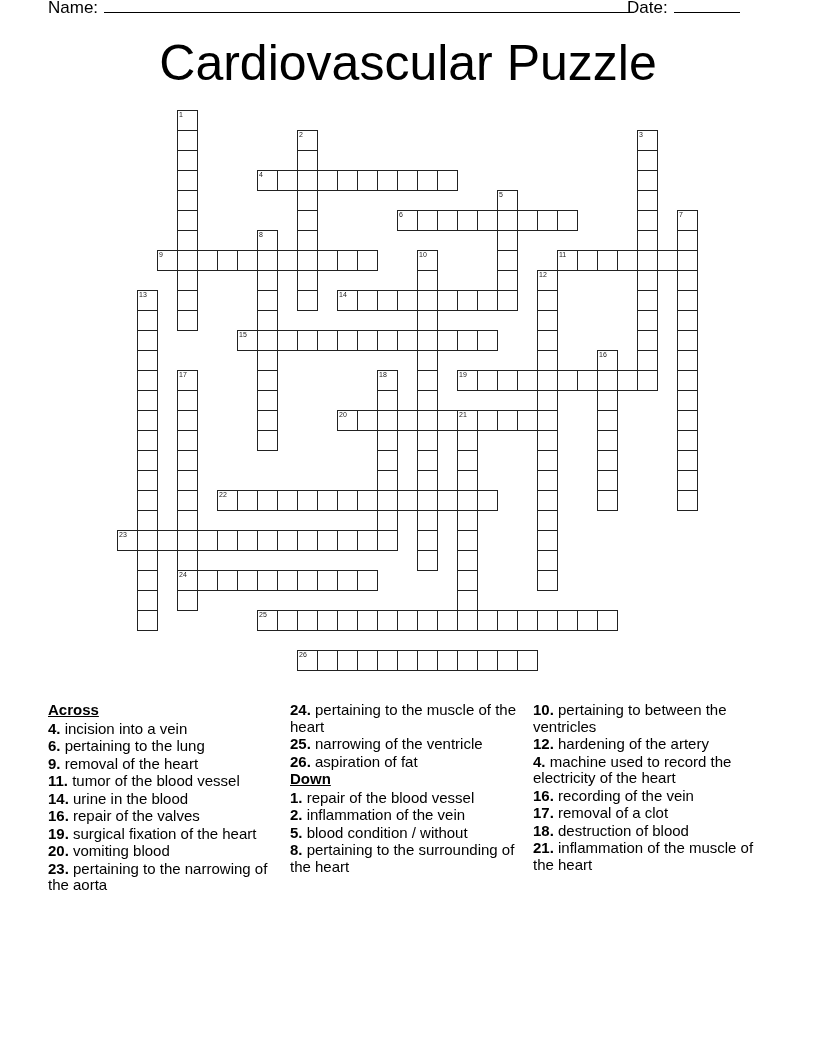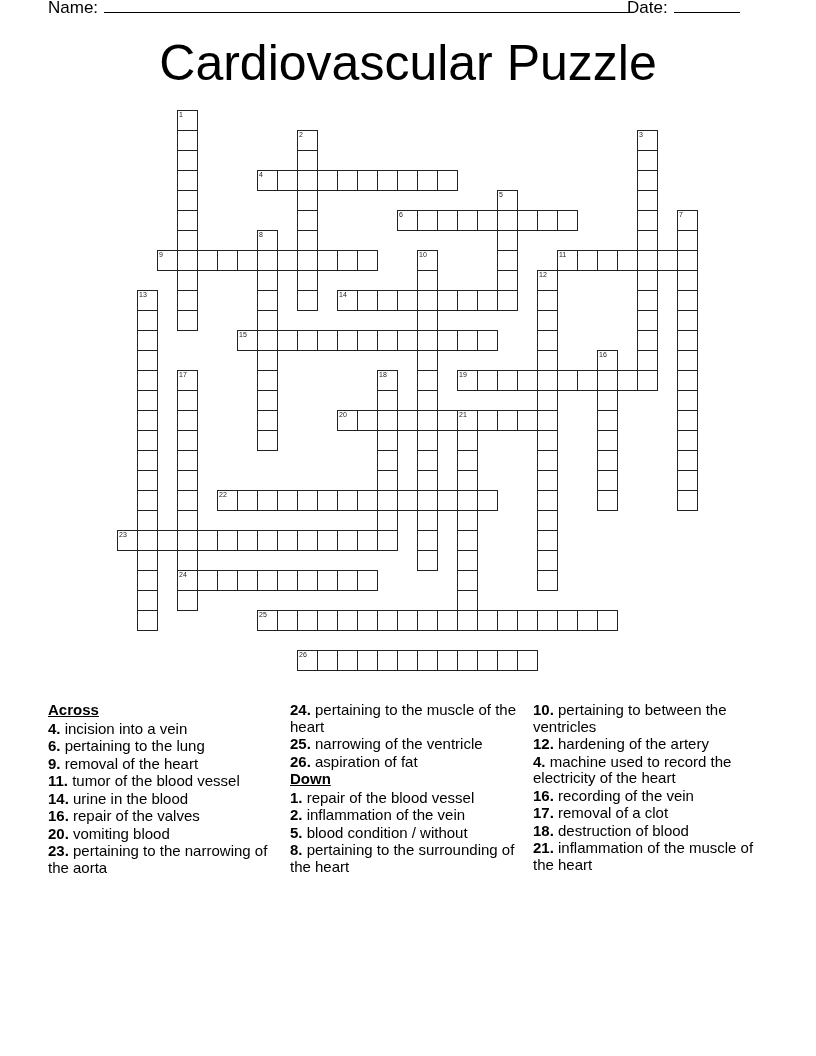--- a/index.html
+++ b/index.html
@@ -367,20 +367,21 @@
   </div>
 
 <div class="clues col1">
   <div class="clue-heading">Across</div>
   <div class="clue"><b>4.</b> <span>incision into a vein</span></div>
   <div class="clue"><b>6.</b> <span>pertaining to the lung</span></div>
   <div class="clue"><b>9.</b> <span>removal of the heart</span></div>
   <div class="clue"><b>11.</b> <span>tumor of the blood vessel</span></div>
   <div class="clue"><b>14.</b> <span>urine in the blood</span></div>
   <div class="clue"><b>16.</b> <span>repair of the valves</span></div>
+  <div class="clue"><b>19.</b> <span>surgical fixation of the heart</span></div>
   <div class="clue"><b>20.</b> <span>vomiting blood</span></div>
   <div class="clue"><b>23.</b> <span>pertaining to the narrowing of the aorta</span></div>
 </div>
 
 <div class="clues col2">
   <div class="clue"><b>24.</b> <span>pertaining to the muscle of the heart</span></div>
   <div class="clue"><b>25.</b> <span>narrowing of the ventricle</span></div>
   <div class="clue"><b>26.</b> <span>aspiration of fat</span></div>
   <div class="clue-heading">Down</div>
   <div class="clue"><b>1.</b> <span>repair of the blood vessel</span></div>

